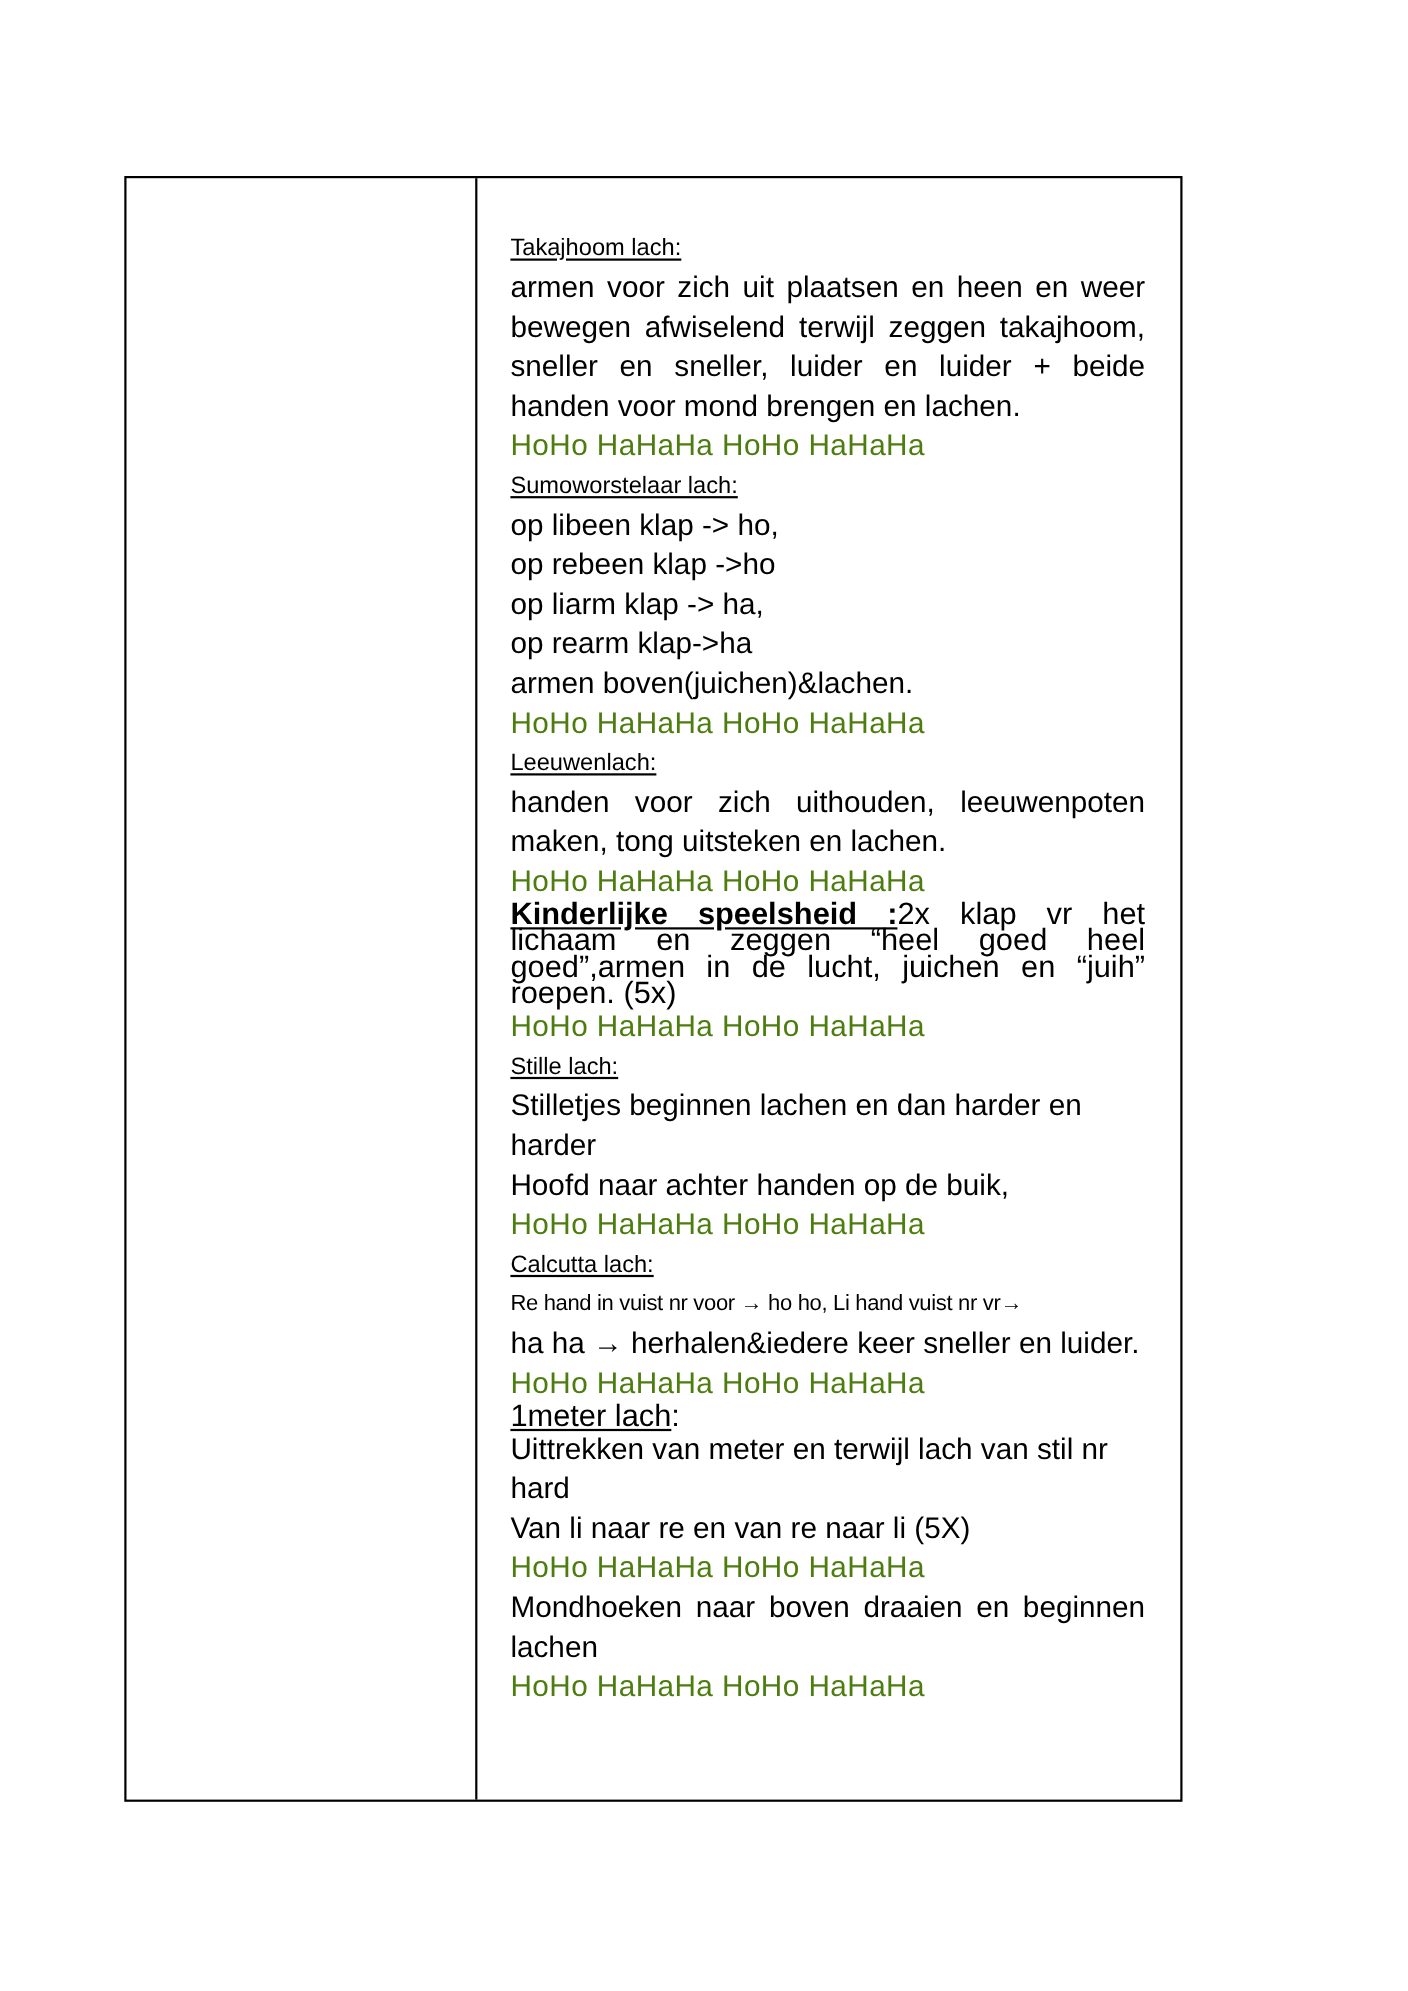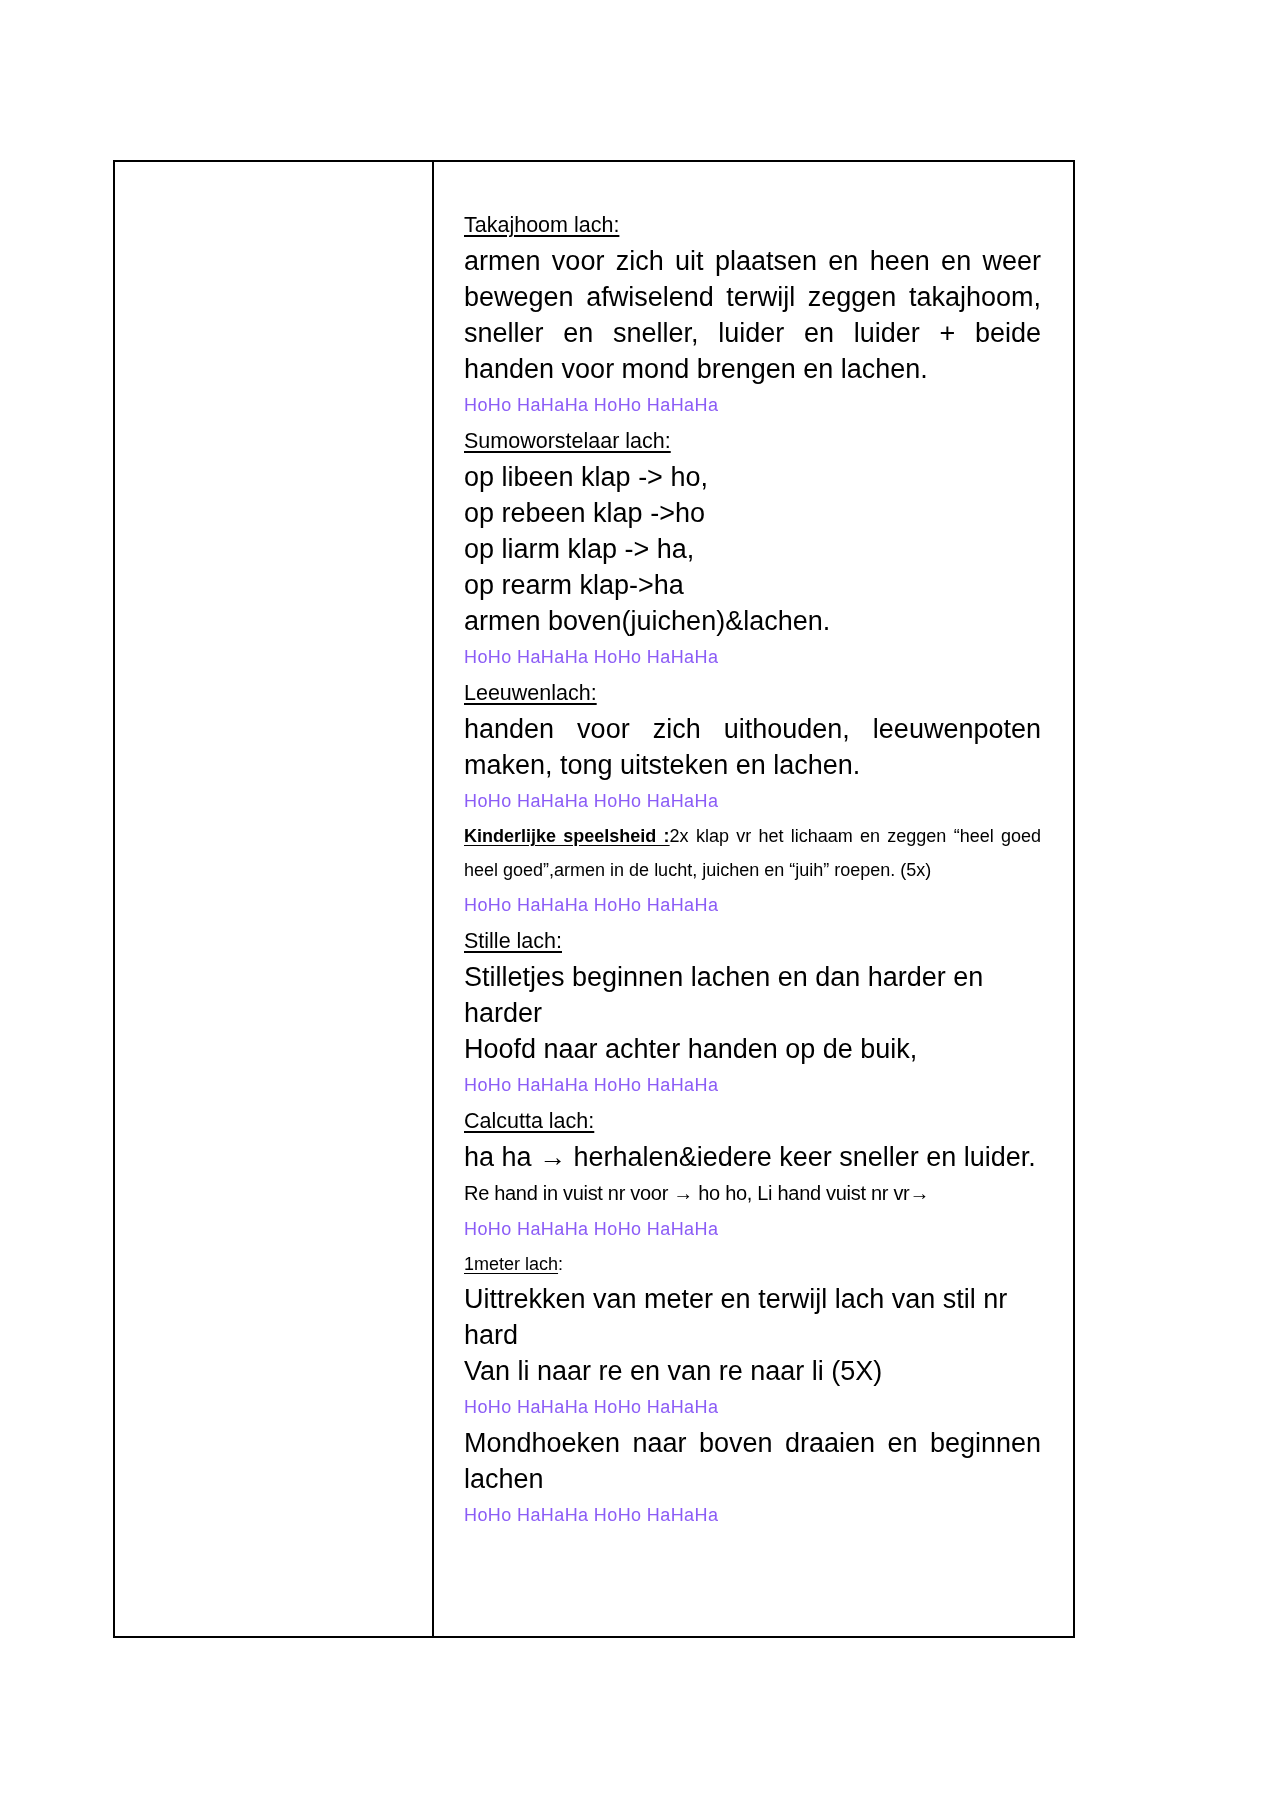--- a/index.html
+++ b/index.html
@@ -43,41 +43,41 @@
   .block {
     margin: 0;
   }
   .heading {
     font-size: 21.5px;
     line-height: 36px;
     text-decoration: underline;
     text-underline-offset: 3px;
   }
   .heading-inline-wrap {
-    font-size: 18px;
-    line-height: 34px;
+    font-size: 28px;
+    line-height: 24px;
     text-align: justify;
   }
   .heading-inline {
     font-weight: bold;
     text-decoration: underline;
     text-underline-offset: 3px;
   }
   .body-text {
     font-size: 27px;
     line-height: 36px;
     text-align: justify;
   }
   .body-text.nojust {
     text-align: left;
   }
   .chant {
-    font-size: 18px;
+    font-size: 27px;
     line-height: 36px;
-    color: #8b5cf6;
+    color: #4d7c0f;
     letter-spacing: 0.4px;
   }
   .tight {
     font-size: 20px;
     line-height: 36px;
     letter-spacing: -0.3px;
   }
 </style>
 </head>
 <body>
@@ -118,22 +118,22 @@
 
       <div class="block">
         <div class="heading">Stille lach:</div>
         <div class="body-text nojust">Stilletjes beginnen lachen en dan harder en harder</div>
         <div class="body-text nojust">Hoofd naar achter handen op de buik,</div>
         <div class="chant">HoHo HaHaHa HoHo HaHaHa</div>
       </div>
 
       <div class="block">
         <div class="heading">Calcutta lach:</div>
+        <div class="body-text nojust tight">Re hand in vuist nr voor → ho ho, Li hand vuist nr vr→</div>
         <div class="body-text nojust">ha ha → herhalen&amp;iedere keer sneller en luider.</div>
-        <div class="body-text nojust tight">Re hand in vuist nr voor → ho ho, Li hand vuist nr vr→</div>
         <div class="chant">HoHo HaHaHa HoHo HaHaHa</div>
       </div>
 
       <div class="block">
         <div class="heading-inline-wrap"><span class="heading-inline" style="font-weight:normal;">1meter lach</span><span>:</span></div>
         <div class="body-text nojust">Uittrekken van meter en terwijl lach van stil nr hard</div>
         <div class="body-text nojust">Van li naar re en van re naar li  (5X)</div>
         <div class="chant">HoHo HaHaHa HoHo HaHaHa</div>
       </div>
 

